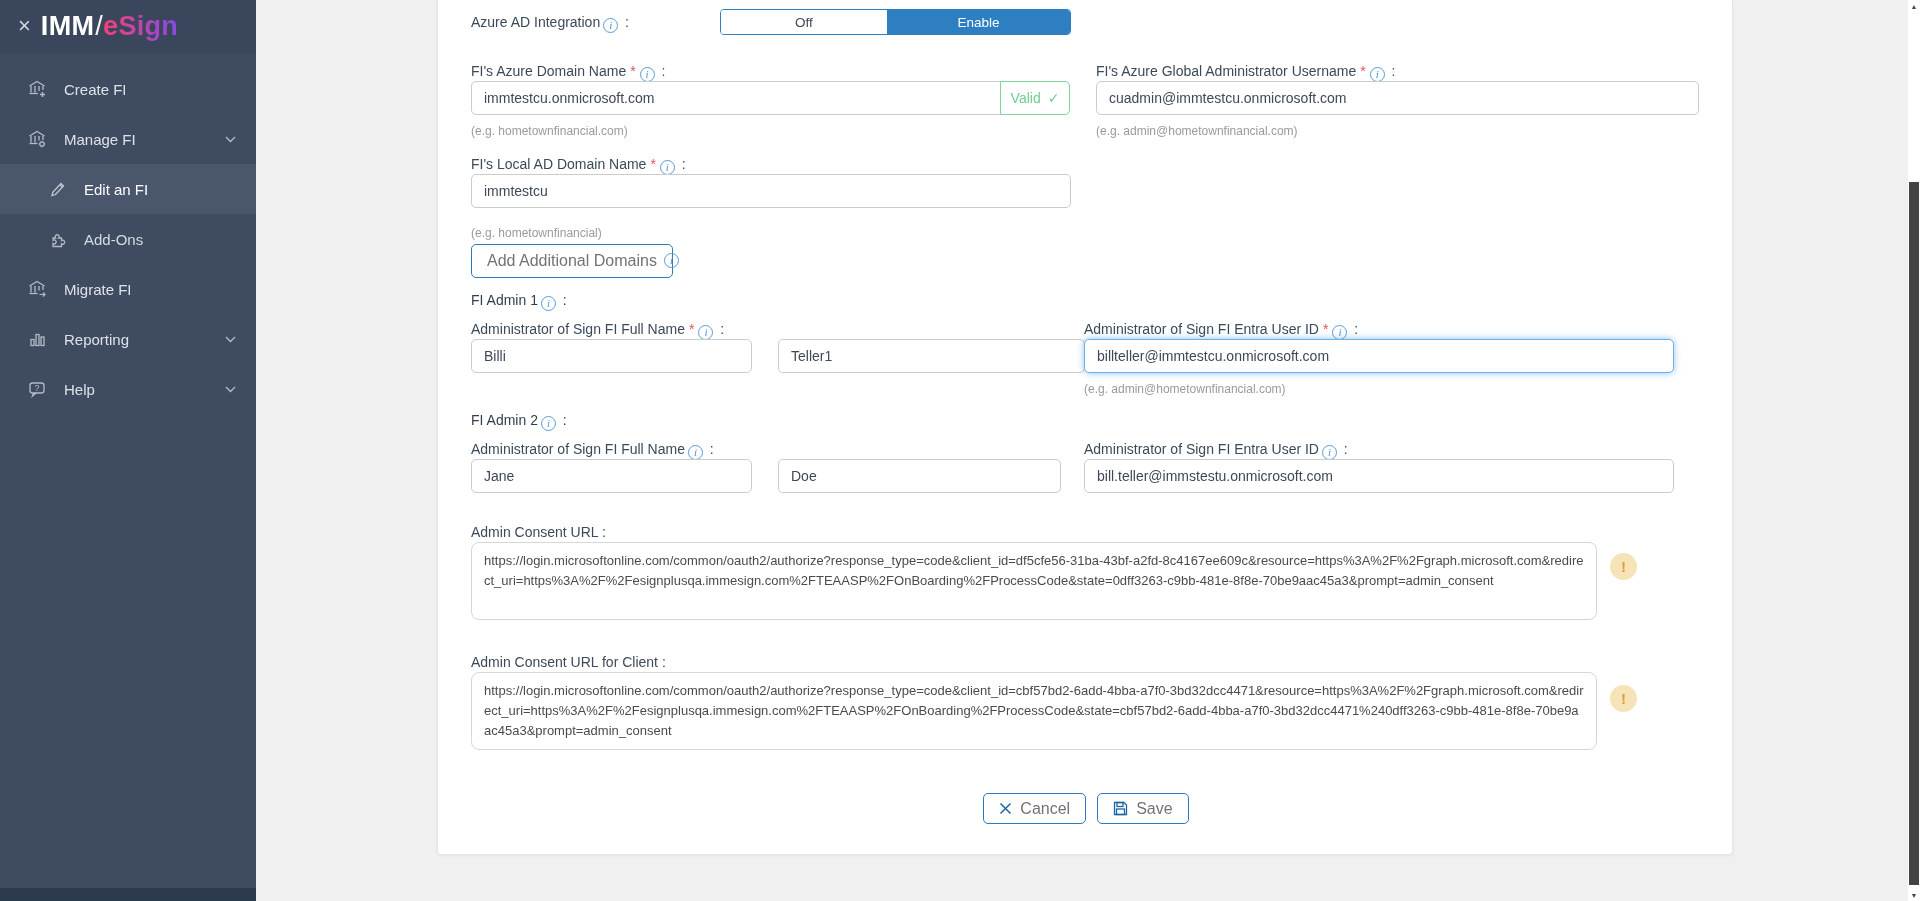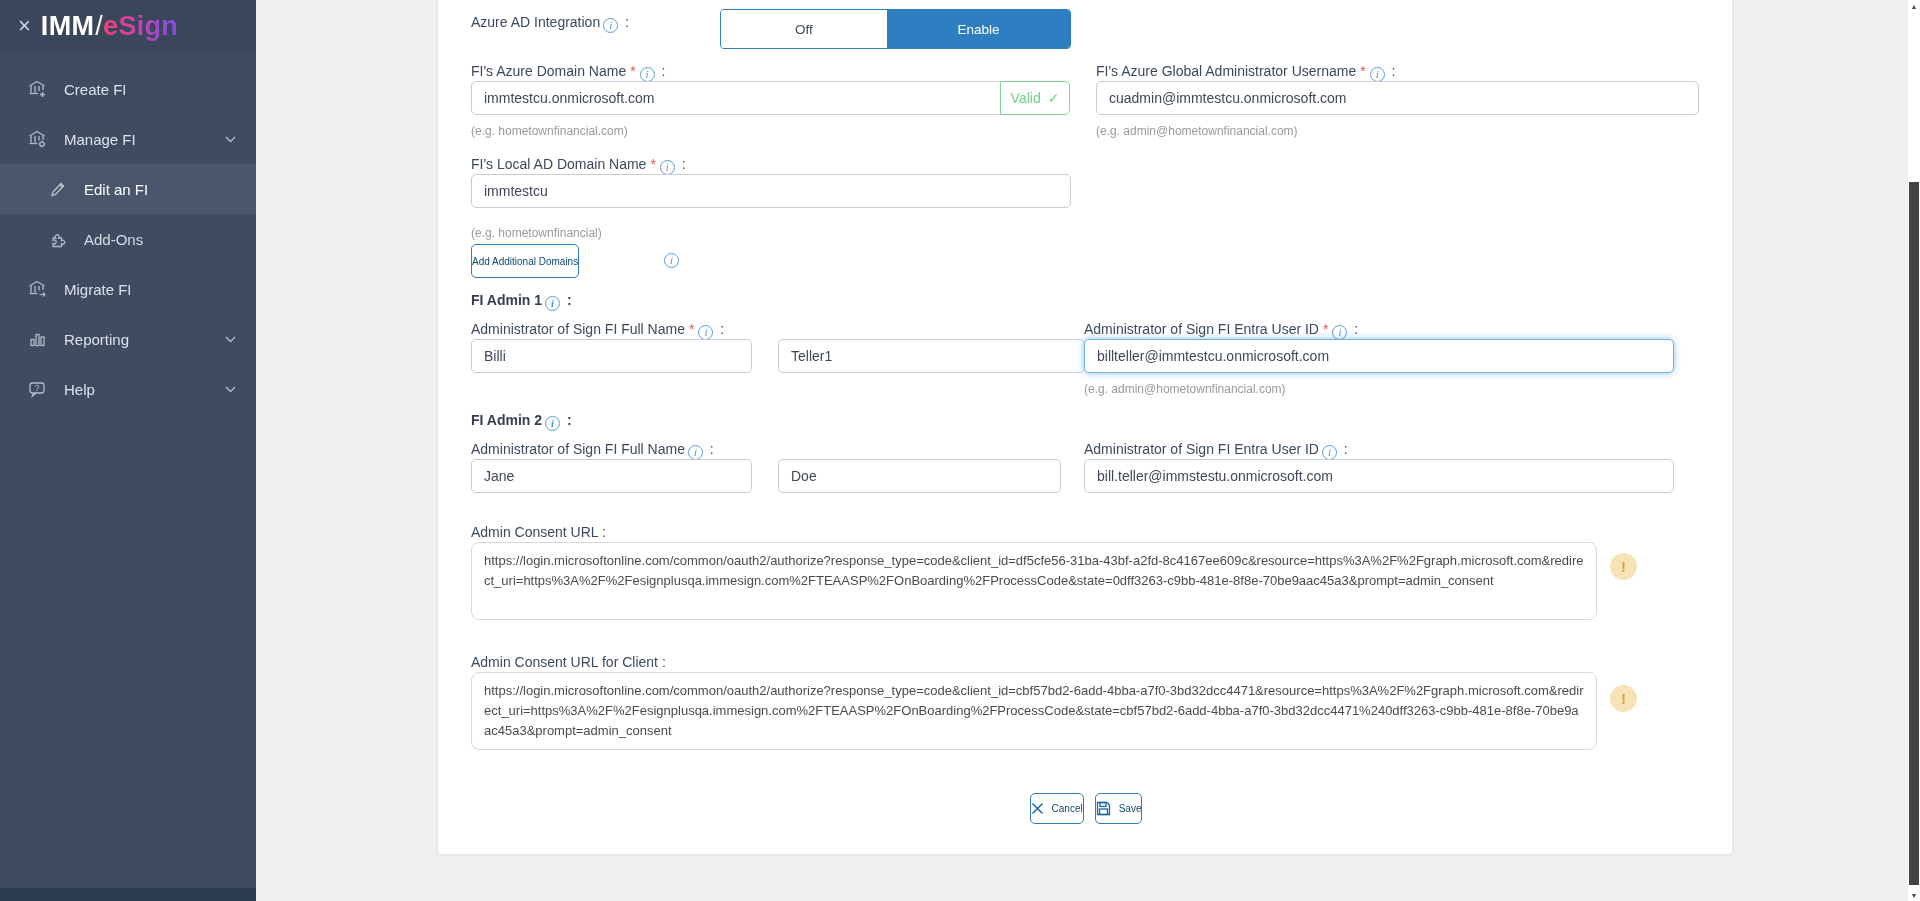--- a/index.html
+++ b/index.html
@@ -24,45 +24,45 @@
   .chev { margin-left:auto; display:flex; }
   .sidebar-footer { position:absolute; left:0; bottom:0; width:100%; height:13px; background:#2c3a4f; }
 
   
   .card { position:absolute; left:437px; top:0; width:1296px; height:855px; background:#ffffff;
           border:1px solid #e3e6e9; border-top:none; border-radius:0 0 4px 4px;
           box-shadow:0 1px 3px rgba(0,0,0,.05); z-index:1; }
   .abs { position:absolute; }
 
   .lbl { font-size:14px; color:#3b4a5a; white-space:nowrap; }
-  .lbl b , .heading { font-weight:bold; color:#323f4e; }
+  .lbl b , .heading { font-weight:normal; color:#323f4e; }
   .heading { font-size:14px; }
   .req { color:#e05252; margin:0 1px 0 4px; }
   .info-icon { display:inline-block; width:15px; height:15px; border:1px solid #5b9bd5; border-radius:50%;
                color:#4e93d2; font-family:"Liberation Serif",serif; font-style:italic; font-size:11px;
                line-height:12px; text-align:center; margin:0 3px; vertical-align:-2px; cursor:default; }
   .hint { font-size:12px; color:#9a9a9a;text-align:center; }
 
   .tinput { height:34px; border:1px solid #c9cdd2; border-radius:5px; padding:0 12px;
             font-size:14px; color:#3f4857; font-family:"Liberation Sans",sans-serif; background:#fff; outline:none; width:100%; }
   .tinput.flat-right { border-radius:5px 0 0 5px; }
   .tinput.focused { border:1px solid #6cb1e4; box-shadow:0 0 7px rgba(82,158,221,.65); }
 
-  .toggle { display:flex; height:40px; border:1px solid #2d7fc2; border-radius:4px; overflow:hidden; }
+  .toggle { display:flex; height:26px; border:1px solid #2d7fc2; border-radius:4px; overflow:hidden; }
   .toggle .t-off { width:166px; background:#ffffff; color:#3b4a5a; }
   .toggle .t-on  { width:183px; background:#2d7fc2; color:#ffffff; }
   .toggle span { display:flex; align-items:center; justify-content:center; font-size:13.5px; cursor:pointer; }
 
   .valid-badge { display:flex; align-items:center; justify-content:center; gap:7px; width:70px; height:34px;
                  border:1px solid #7ed49b; border-radius:0 5px 5px 0; color:#6fcf8f; font-size:14px;
                  background:#fff; margin-left:-1px; }
 
   .btn { display:inline-flex; align-items:center; justify-content:center; gap:8px; height:34px;
-         border:1px solid #2e79b8; border-radius:5px; background:#ffffff; color:#0c4a6e;
-         font-size:10px; font-family:"Liberation Sans",sans-serif; padding:0 0; cursor:pointer; }
+         border:1px solid #2e79b8; border-radius:5px; background:#ffffff; color:#737373;
+         font-size:16px; font-family:"Liberation Sans",sans-serif; padding:0 15px; cursor:pointer; }
   .btn-sm { height:31px;justify-content:center; }
 
   .url-box { width:1126px; height:78px; border:1px solid #d6d9dc; border-radius:8px; padding:8px 12px;
              font-size:13px; line-height:20px; color:#4b4b4b; word-break:break-all; overflow:hidden; background:#fff; cursor:text; }
   .warn-badge { width:27px; height:27px; border-radius:50%; background:#f6e3b8; color:#dd9f3d;
                 display:flex; align-items:center; justify-content:center; font-weight:bold; font-size:15px; cursor:default; }
 
   .btn-row { position:absolute; left:0; top:793px; width:1296px; display:flex; justify-content:center; gap:11px; }
 
   

